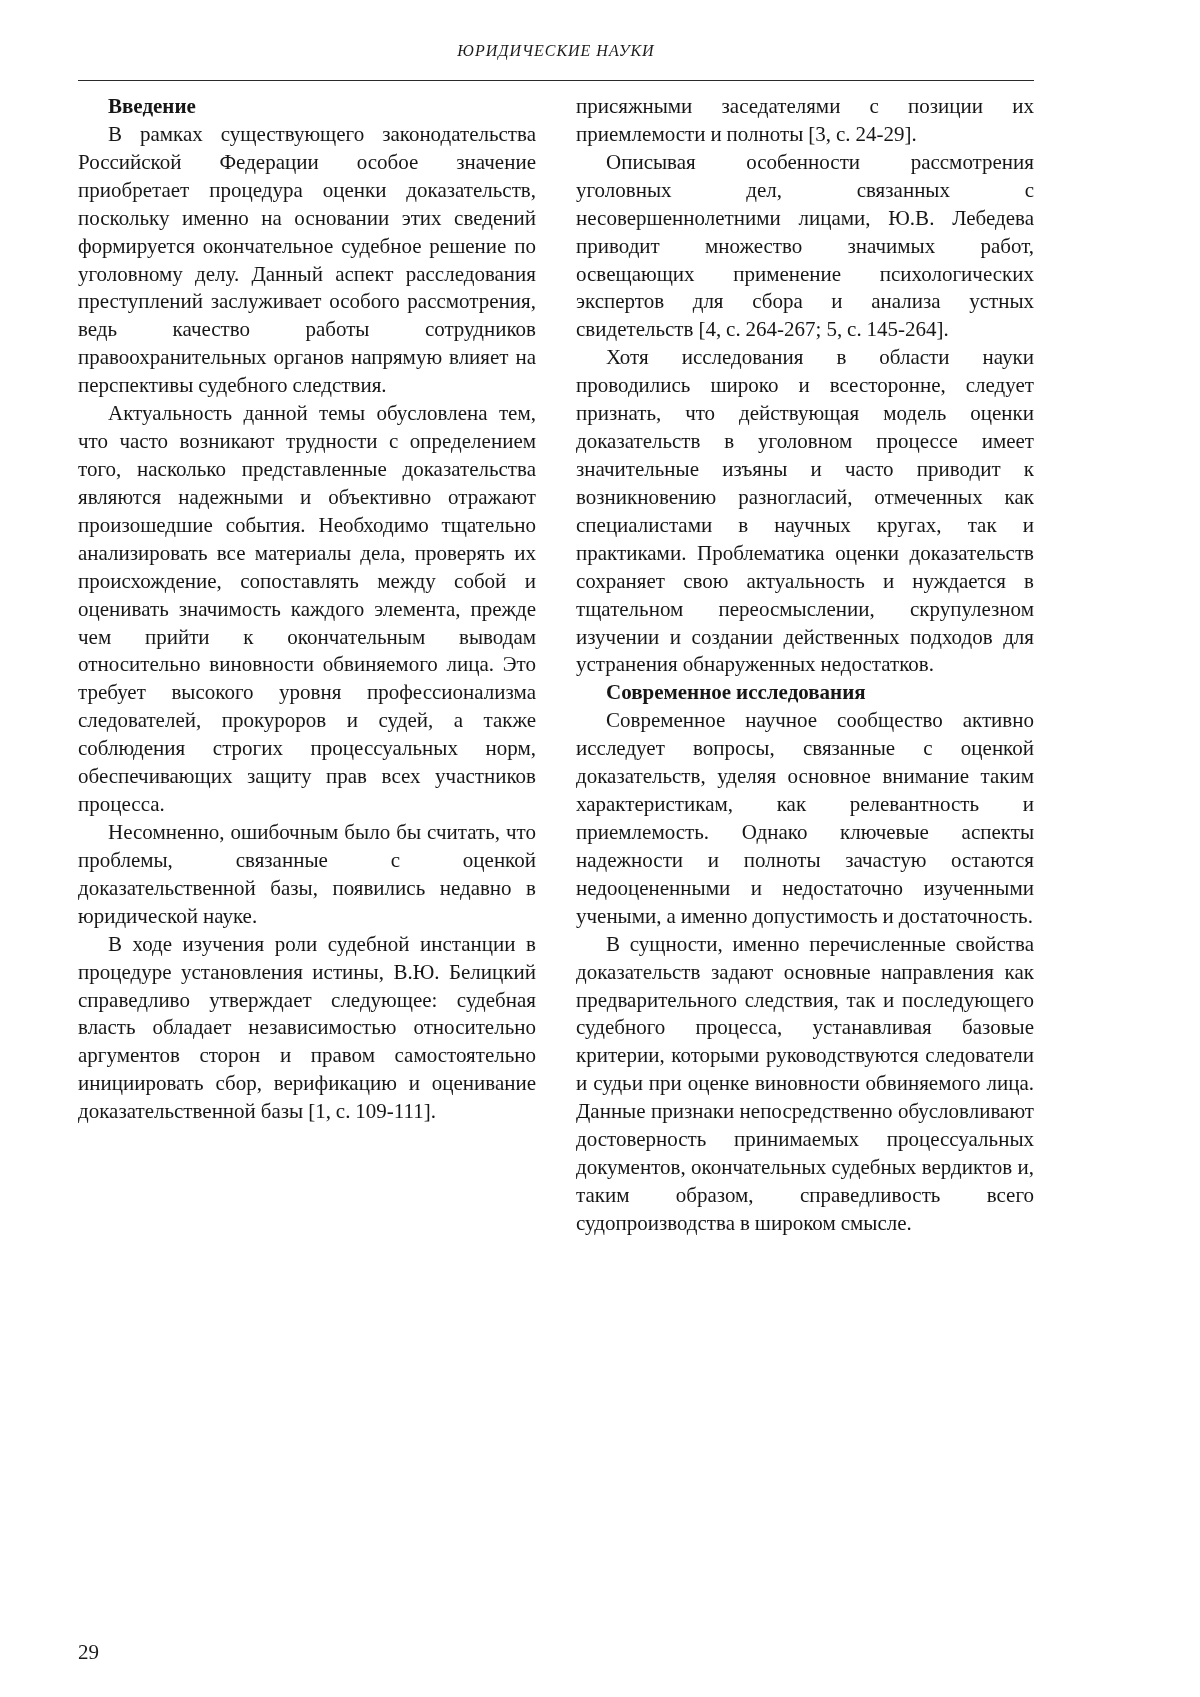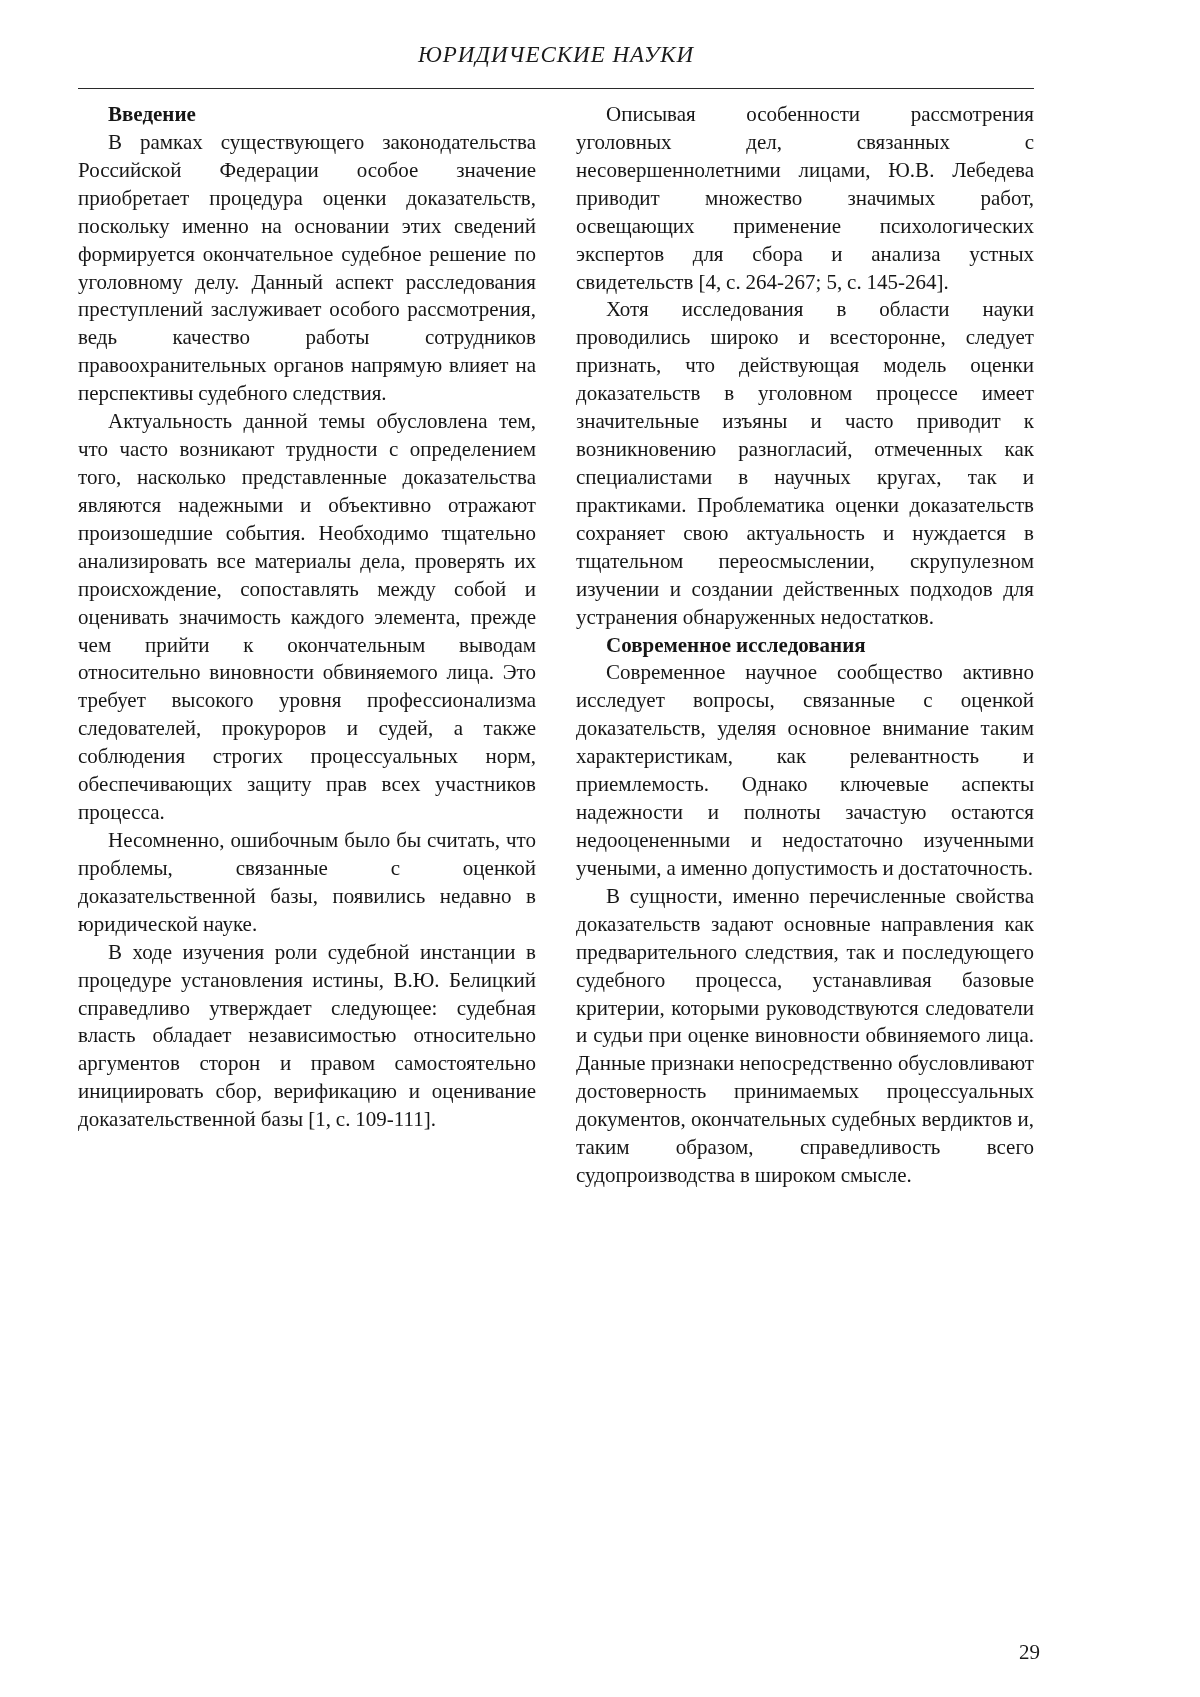--- a/index.html
+++ b/index.html
@@ -17,21 +17,21 @@
   .page {
     position: relative;
     box-sizing: border-box;
     width: 1200px;
     height: 1697px;
     padding: 42px 166px 0 78px;
   }
   .running-header {
     text-align: center;
     font-style: italic;
-    font-size: 23px;
+    font-size: 16px;
     letter-spacing: 1px;
     padding-bottom: 20px;
     color: #1b1b1b;
   }
   .header-rule {
     border: none;
     border-top: 1.6px solid #2a2a2a;
     margin: 0 0 12px 0;
   }
   .columns {
@@ -52,24 +52,24 @@
     text-indent: 30px;
   }
   .para.no-indent {
     text-indent: 0;
   }
   .para.heading {
     font-weight: bold;
   }
   .page-number {
     position: absolute;
-    left: 84px;
+    left: 78px;
     bottom: 32px;
     width: 956px;
-    text-align: right;
+    text-align: left;
     font-size: 21px;
     color: #1b1b1b;
   }
 </style>
 </head>
 <body>
 
 <div class="page">
 
   <div class="running-header">ЮРИДИЧЕСКИЕ НАУКИ</div>
@@ -80,20 +80,21 @@
 
     <div class="column">
       <p class="para heading">Введение</p>
       <p class="para">В рамках существующего законодательства Российской Федерации особое значение приобретает процедура оценки доказательств, поскольку именно на основании этих сведений формируется окончательное судебное решение по уголовному делу. Данный аспект расследования преступлений заслуживает особого рассмотрения, ведь качество работы сотрудников правоохранительных органов напрямую влияет на перспективы судебного следствия.</p>
       <p class="para">Актуальность данной темы обусловлена тем, что часто возникают трудности с определением того, насколько представленные доказательства являются надежными и объективно отражают произошедшие события. Необходимо тщательно анализировать все материалы дела, проверять их происхождение, сопоставлять между собой и оценивать значимость каждого элемента, прежде чем прийти к окончательным выводам относительно виновности обвиняемого лица. Это требует высокого уровня профессионализма следователей, прокуроров и судей, а также соблюдения строгих процессуальных норм, обеспечивающих защиту прав всех участников процесса.</p>
       <p class="para">Несомненно, ошибочным было бы считать, что проблемы, связанные с оценкой доказательственной базы, появились недавно в юридической науке.</p>
       <p class="para">В ходе изучения роли судебной инстанции в процедуре установления истины, В.Ю. Белицкий справедливо утверждает следующее: судебная власть обладает независимостью относительно аргументов сторон и правом самостоятельно инициировать сбор, верификацию и оценивание доказательственной базы [1, с. 109-111].</p>
     </div>
 
     <div class="column">
+      <p class="para no-indent">присяжными заседателями с позиции их приемлемости и полноты [3, с. 24-29].</p>
       <p class="para">Описывая особенности рассмотрения уголовных дел, связанных с несовершеннолетними лицами, Ю.В. Лебедева приводит множество значимых работ, освещающих применение психологических экспертов для сбора и анализа устных свидетельств [4, с. 264-267; 5, с. 145-264].</p>
       <p class="para">Хотя исследования в области науки проводились широко и всесторонне, следует признать, что действующая модель оценки доказательств в уголовном процессе имеет значительные изъяны и часто приводит к возникновению разногласий, отмеченных как специалистами в научных кругах, так и практиками. Проблематика оценки доказательств сохраняет свою актуальность и нуждается в тщательном переосмыслении, скрупулезном изучении и создании действенных подходов для устранения обнаруженных недостатков.</p>
       <p class="para heading">Современное исследования</p>
       <p class="para">Современное научное сообщество активно исследует вопросы, связанные с оценкой доказательств, уделяя основное внимание таким характеристикам, как релевантность и приемлемость. Однако ключевые аспекты надежности и полноты зачастую остаются недооцененными и недостаточно изученными учеными, а именно допустимость и достаточность.</p>
       <p class="para">В сущности, именно перечисленные свойства доказательств задают основные направления как предварительного следствия, так и последующего судебного процесса, устанавливая базовые критерии, которыми руководствуются следователи и судьи при оценке виновности обвиняемого лица. Данные признаки непосредственно обусловливают достоверность принимаемых процессуальных документов, окончательных судебных вердиктов и, таким образом, справедливость всего судопроизводства в широком смысле.</p>
     </div>
 
   </div>
 
   <div class="page-number">29</div>

